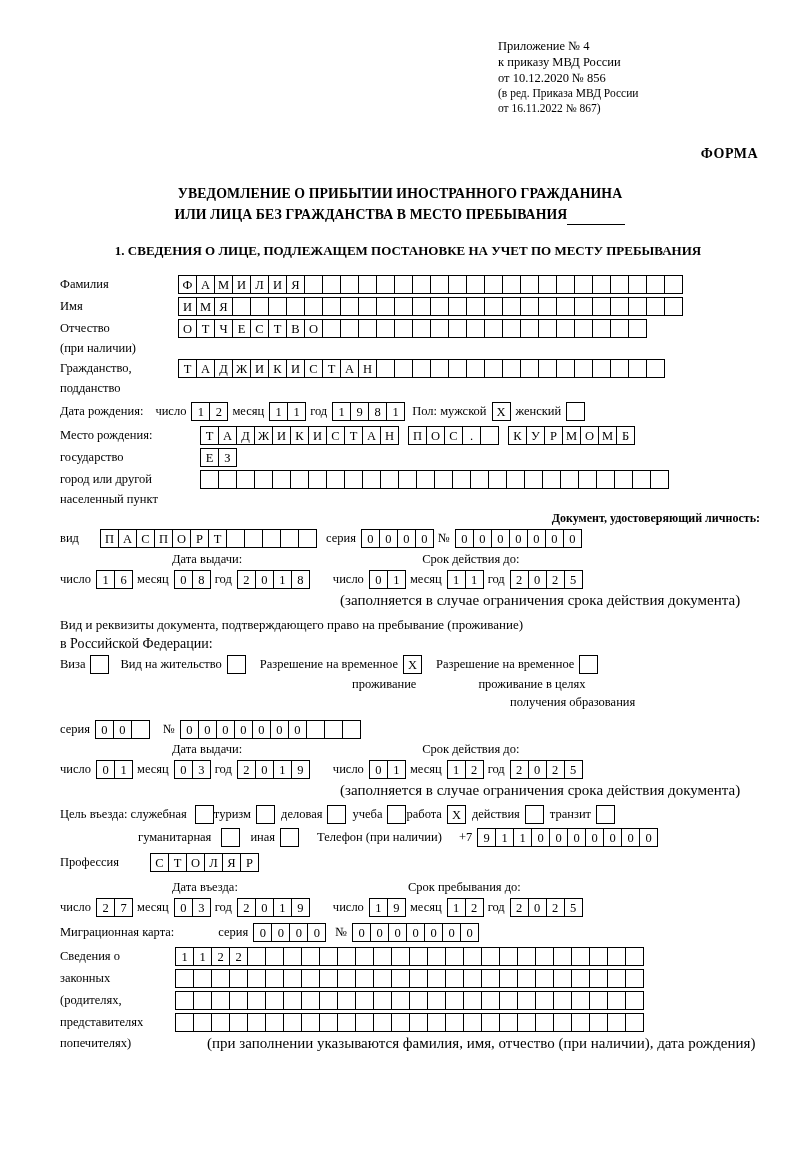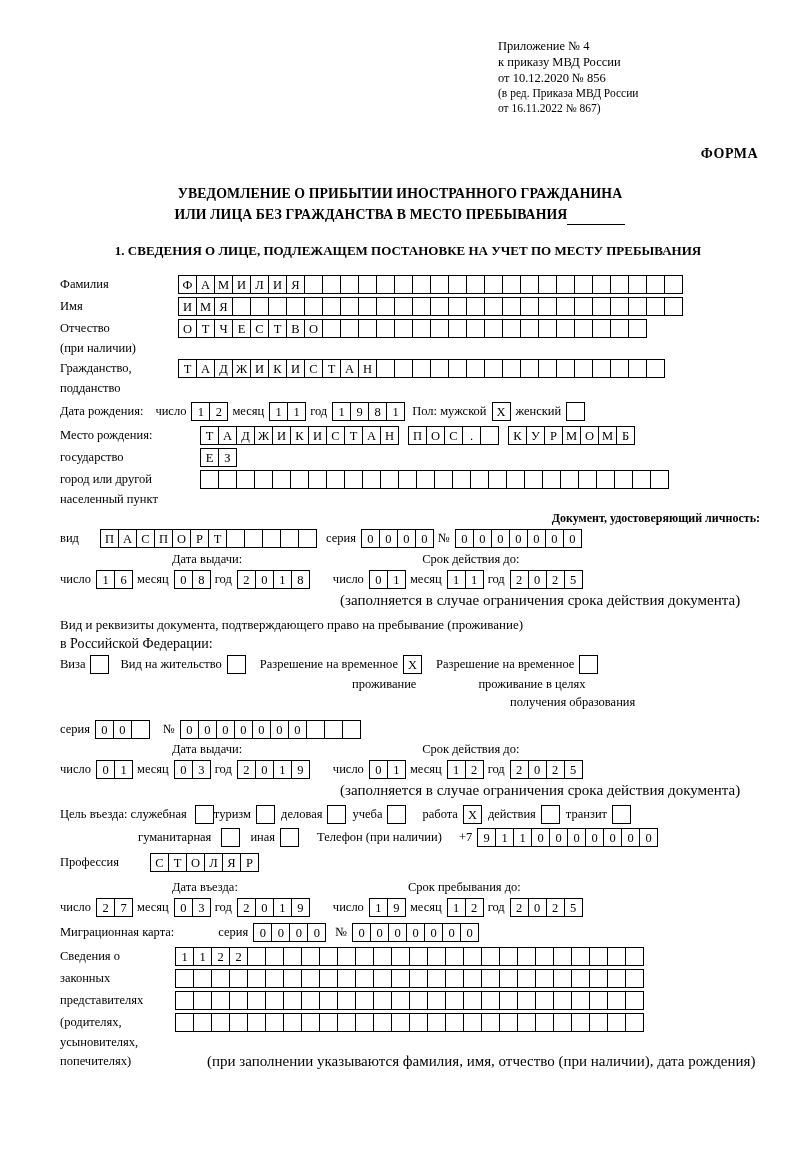--- a/index.html
+++ b/index.html
@@ -545,21 +545,21 @@
 
     <div class="row" style="margin-top:6px">
       <span>Цель въезда: служебная</span>
       <span class="box" style="margin-left:8px"></span>
       <span class="t" style="margin-left:0">туризм</span>
       <span class="box"></span>
       <span class="t" style="margin-left:6px">деловая</span>
       <span class="box"></span>
       <span class="t" style="margin-left:6px">учеба</span>
       <span class="box"></span>
-      <span class="t" style="margin-left:16px">работа</span>
+      <span class="t" style="margin-left:0">работа</span>
       <span class="box">X</span>
       <span class="t" style="margin-left:6px">действия</span>
       <span class="box"></span>
       <span class="t" style="margin-left:6px">транзит</span>
       <span class="box"></span>
     </div>
 
     <div class="row" style="margin-top:4px; padding-left:78px">
       <span>гуманитарная</span>
       <span class="box" style="margin-left:10px"></span>
@@ -713,20 +713,51 @@
           <span class="cell"></span>
           <span class="cell"></span>
           <span class="cell"></span>
           <span class="cell"></span>
           <span class="cell"></span>
           <span class="cell"></span>
           <span class="cell"></span>
         </span>
     </div>
     <div class="row">
+      <span class="labelcol" style="width:115px">(родителях,</span>
+      <span class="cells" id="rep-row4">
+          <span class="cell"></span>
+          <span class="cell"></span>
+          <span class="cell"></span>
+          <span class="cell"></span>
+          <span class="cell"></span>
+          <span class="cell"></span>
+          <span class="cell"></span>
+          <span class="cell"></span>
+          <span class="cell"></span>
+          <span class="cell"></span>
+          <span class="cell"></span>
+          <span class="cell"></span>
+          <span class="cell"></span>
+          <span class="cell"></span>
+          <span class="cell"></span>
+          <span class="cell"></span>
+          <span class="cell"></span>
+          <span class="cell"></span>
+          <span class="cell"></span>
+          <span class="cell"></span>
+          <span class="cell"></span>
+          <span class="cell"></span>
+          <span class="cell"></span>
+          <span class="cell"></span>
+          <span class="cell"></span>
+          <span class="cell"></span>
+        </span>
+    </div>
+    <div class="row">
       <span class="labelcol" style="width:115px">представителях</span>
       <span class="cells" id="rep-row3">
           <span class="cell"></span>
           <span class="cell"></span>
           <span class="cell"></span>
           <span class="cell"></span>
           <span class="cell"></span>
           <span class="cell"></span>
           <span class="cell"></span>
           <span class="cell"></span>
@@ -744,52 +775,18 @@
           <span class="cell"></span>
           <span class="cell"></span>
           <span class="cell"></span>
           <span class="cell"></span>
           <span class="cell"></span>
           <span class="cell"></span>
           <span class="cell"></span>
         </span>
     </div>
     <div class="row">
-      <span class="labelcol" style="width:115px">(родителях,</span>
-      <span class="cells" id="rep-row4">
-          <span class="cell"></span>
-          <span class="cell"></span>
-          <span class="cell"></span>
-          <span class="cell"></span>
-          <span class="cell"></span>
-          <span class="cell"></span>
-          <span class="cell"></span>
-          <span class="cell"></span>
-          <span class="cell"></span>
-          <span class="cell"></span>
-          <span class="cell"></span>
-          <span class="cell"></span>
-          <span class="cell"></span>
-          <span class="cell"></span>
-          <span class="cell"></span>
-          <span class="cell"></span>
-          <span class="cell"></span>
-          <span class="cell"></span>
-          <span class="cell"></span>
-          <span class="cell"></span>
-          <span class="cell"></span>
-          <span class="cell"></span>
-          <span class="cell"></span>
-          <span class="cell"></span>
-          <span class="cell"></span>
-          <span class="cell"></span>
-        </span>
-    </div>
-    <div class="row">
-      <span class="labelcol" style="width:115px">усыновителях,</span>
-    </div>
-    <div class="row">
       <span class="labelcol" style="width:115px">попечителях)</span>
       <span class="note" style="margin-left:32px">(при заполнении указываются фамилия, имя, отчество (при наличии), дата рождения)</span>
     </div>
 
   </div>
 </div>
 
 </body></html>

